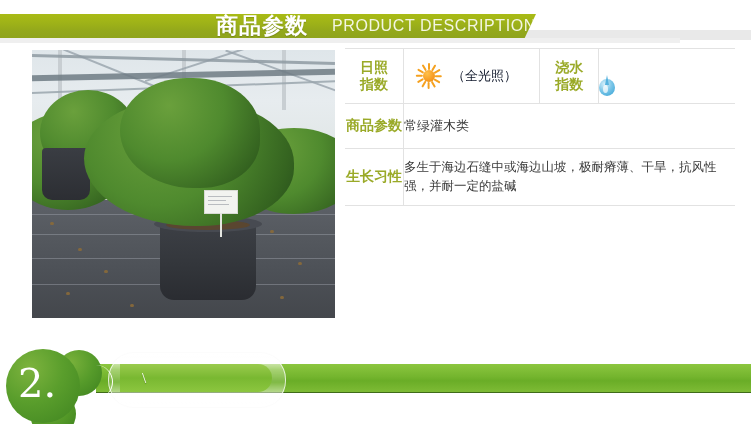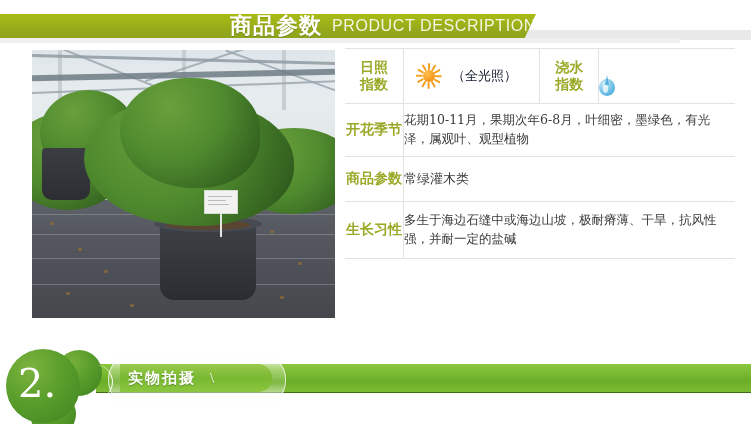--- a/index.html
+++ b/index.html
@@ -26,21 +26,21 @@
     clip-path:polygon(0 0,536px 0,520px 34px,0 34px);
     display:flex;align-items:center;justify-content:flex-end;
   }
   .header-cn{
     color:#ffffff;font-size:22px;font-weight:bold;letter-spacing:1px;
     margin-left:20px;line-height:1;
     font-family:"DejaVu Sans","Liberation Sans",sans-serif;
     text-shadow:0 1px 1px rgba(0,0,0,.18);
   }
   .header-en{
-    color:#f3f6e2;font-size:16px;letter-spacing:.6px;margin-left:10px;
+    color:#f3f6e2;font-size:16px;letter-spacing:.6px;margin-left:24px;
     line-height:1;font-weight:400;
   }
 
   
   .photo{
     position:absolute;left:32px;top:50px;width:303px;height:268px;
     overflow:hidden;background:#cfd6cf;
   }
   .ph-sky{
     position:absolute;left:0;top:0;width:100%;height:42%;
@@ -305,41 +305,36 @@
       <td class="lbl mid-sep">
         <div>浇水</div>
         <div>指数</div>
       </td>
       <td class="val drop-cell">
         <span class="drop">
           <span class="d"></span><span class="tip"></span><span class="gl"></span>
         </span>
       </td>
     </tr>
-    <tr class="r4">
-      <td class="lbl wide">开花季节</td>
-      <td class="val small" colspan="3">花期10-11月，果期次年6-8月，叶细密，墨绿色，有光泽，属观叶、观型植物</td>
-    </tr>
     <tr class="r5">
       <td class="lbl wide">商品参数</td>
       <td class="val" colspan="3">常绿灌木类</td>
     </tr>
     <tr class="r6">
       <td class="lbl wide">生长习性</td>
       <td class="val small" colspan="3">多生于海边石缝中或海边山坡，极耐瘠薄、干旱，抗风性强，并耐一定的盐碱</td>
     </tr>
   </tbody>
 </table>
 
 <div class="bottom">
   <div class="bar-green"></div>
   <div class="bar-glass"></div>
   <div class="bar-inner"></div>
   <div class="bar-text">
-    <span class="bt-cn">实物拍摄</span>
     <span class="bt-slash">\</span>
   </div>
 
   <div class="circ tiny"></div>
   <div class="circ sm"></div>
   <div class="circ big"></div>
   <div class="num2">2.</div>
   <div class="badge-arc"></div>
 </div>
 

